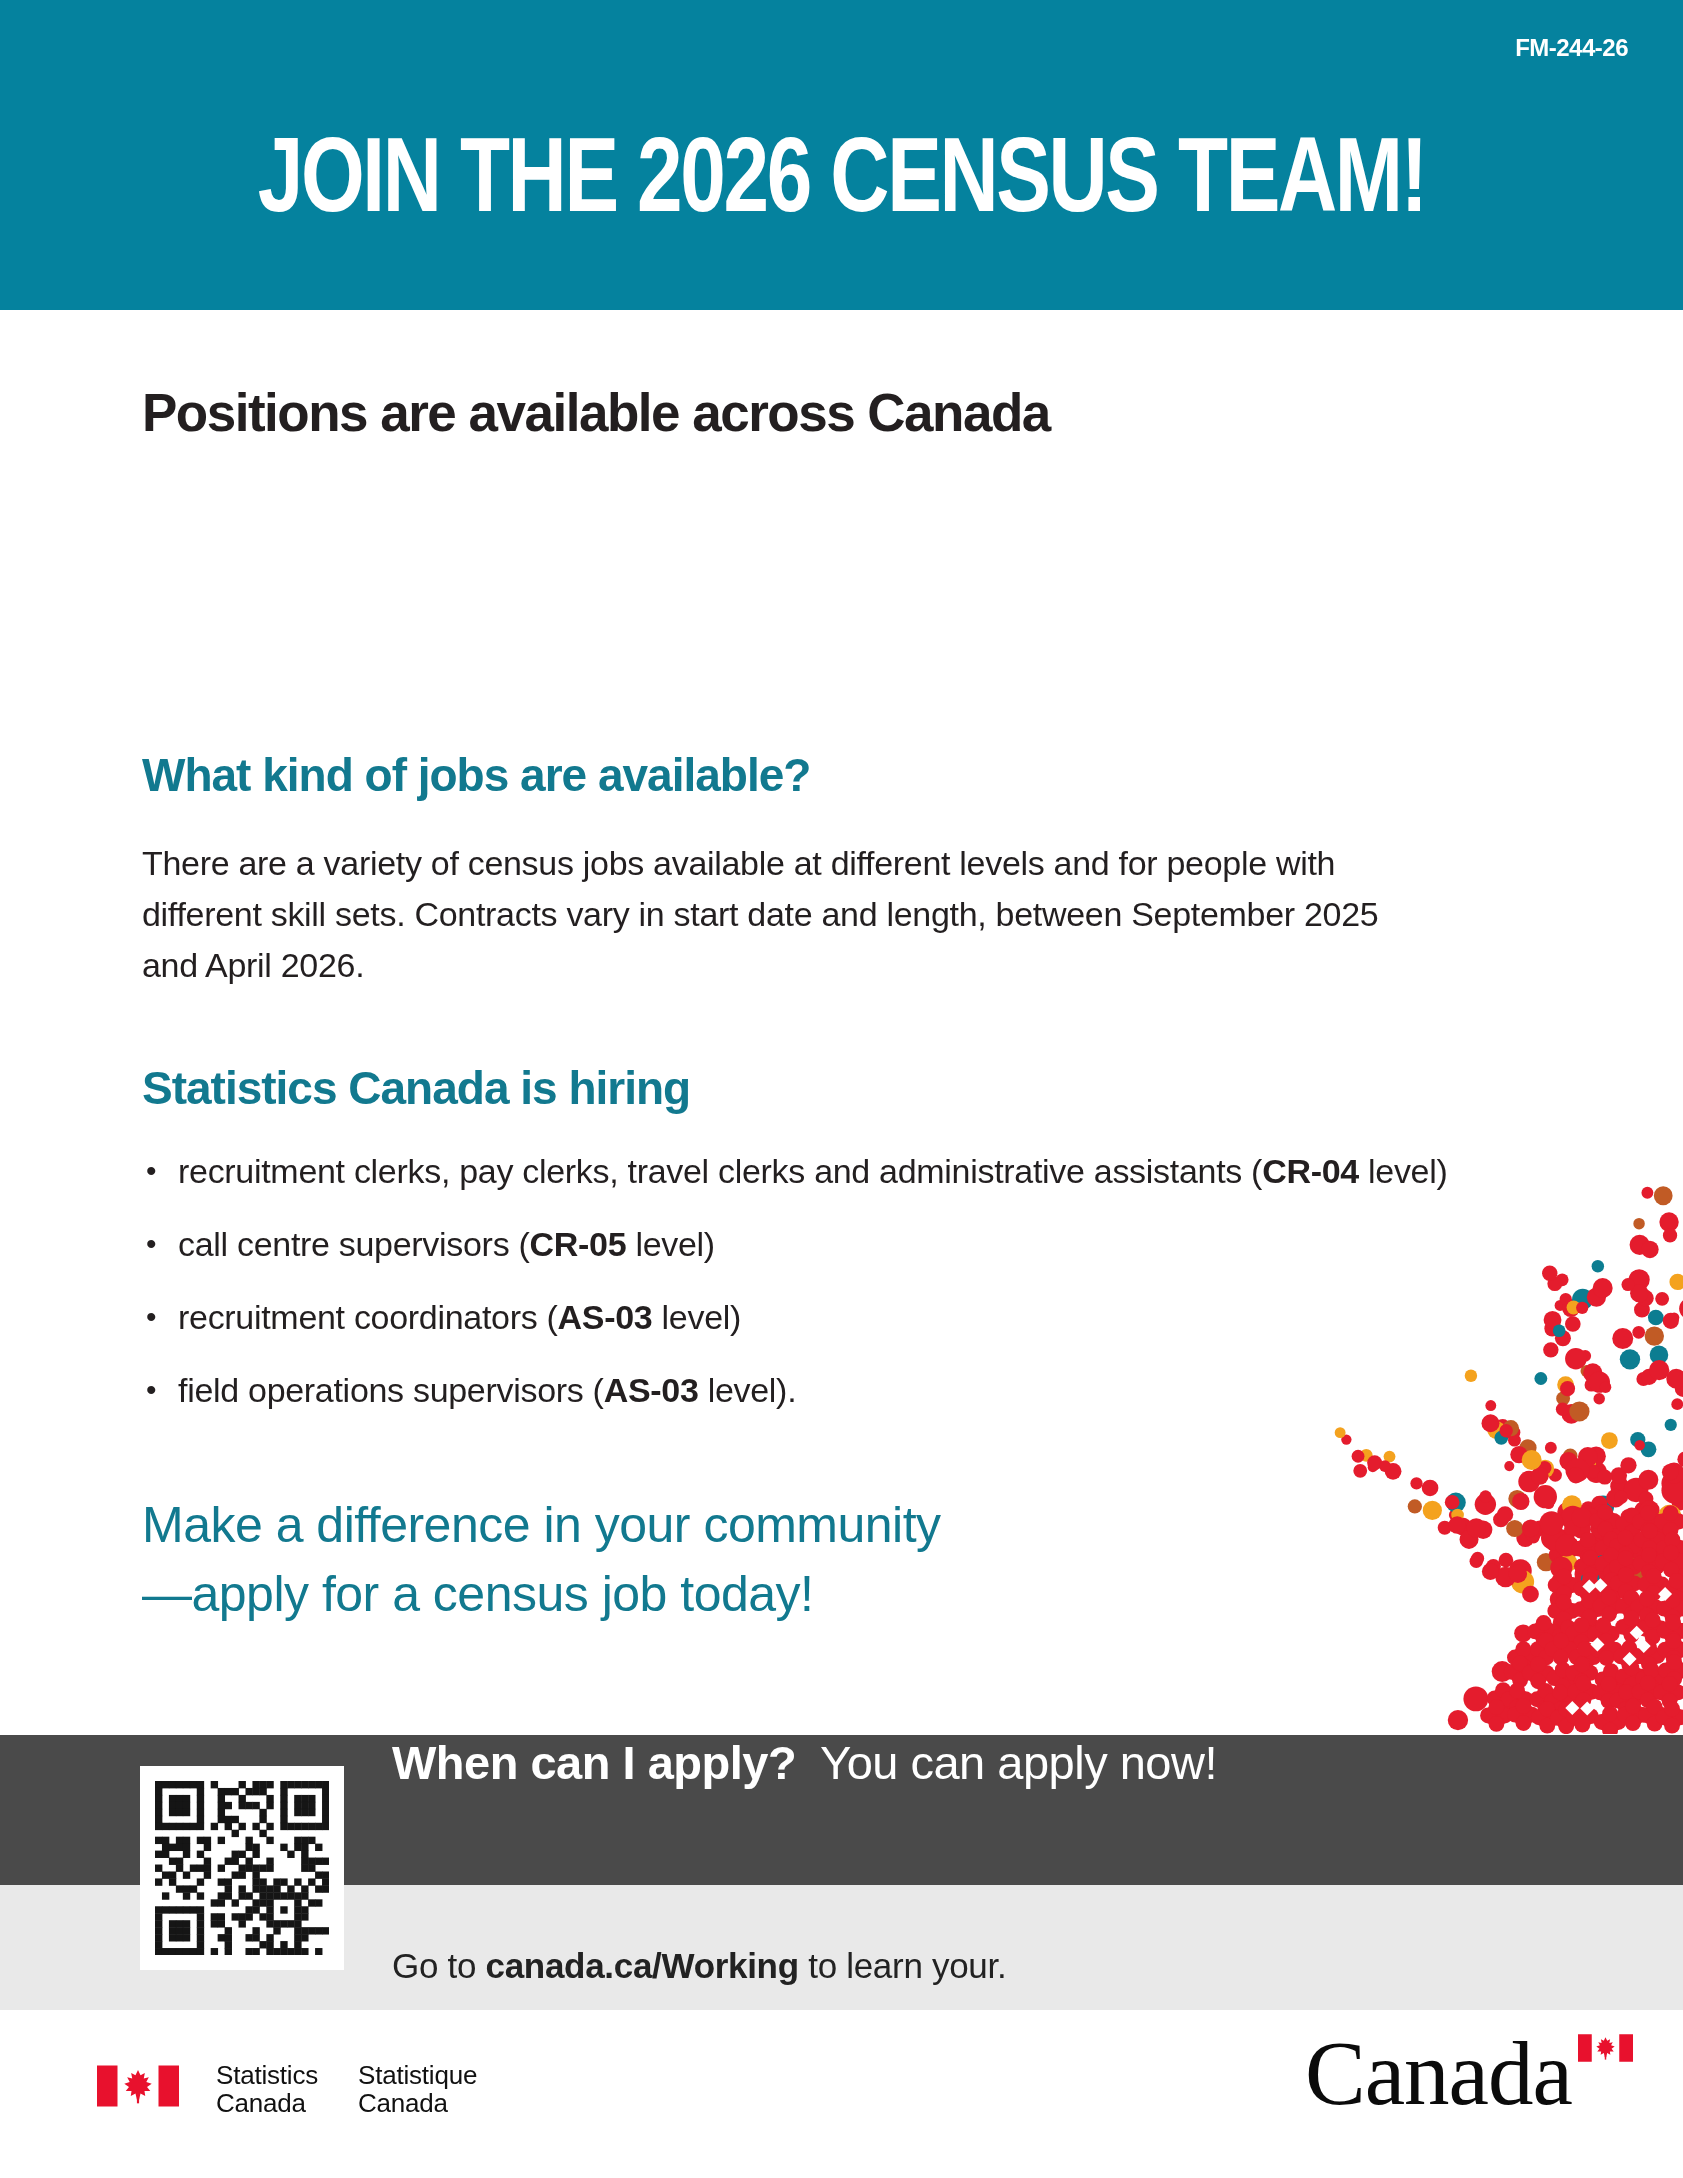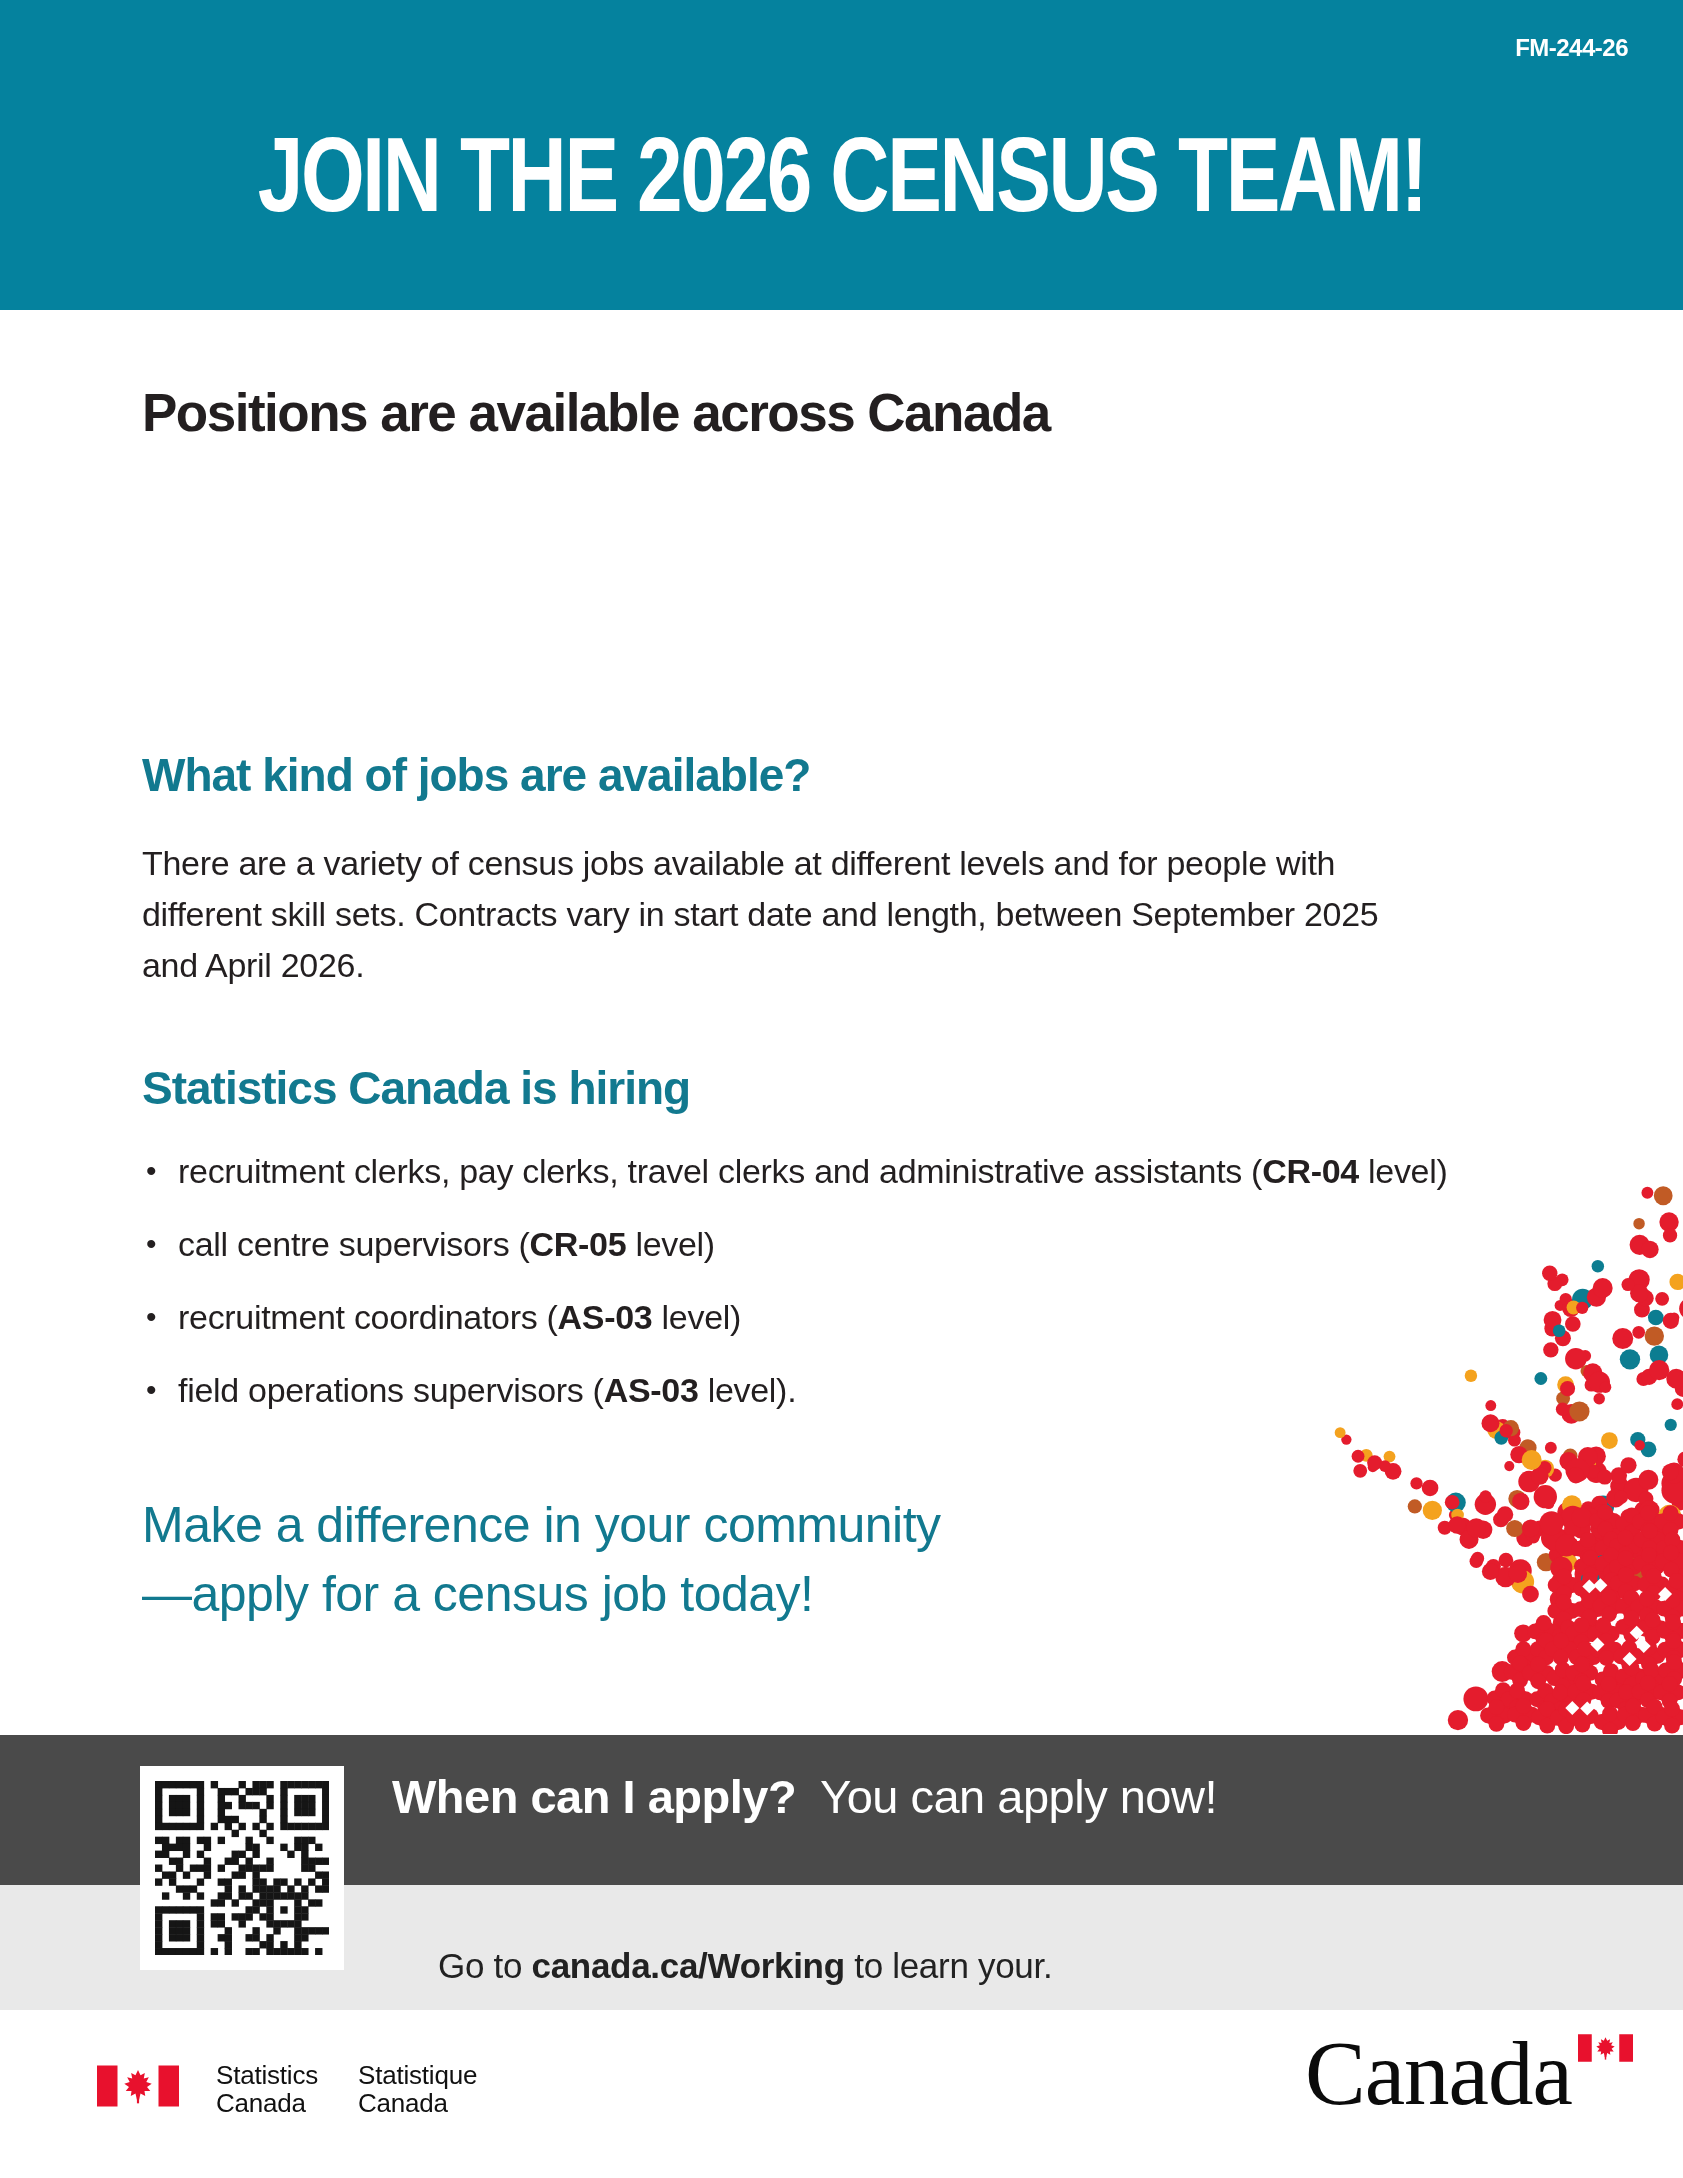--- a/index.html
+++ b/index.html
@@ -29,26 +29,26 @@
   .bullets li::before{content:"•";position:absolute;left:2px;top:0;font-size:30px;color:#231F20;}
   .cta{position:absolute;left:142px;top:1491px;font-size:50px;line-height:69px;letter-spacing:-0.5px;
        color:var(--tealhead,#12798F);white-space:pre-line;}
 
   
   .leaf{position:absolute;left:1317px;top:1178px;width:366px;height:556px;}
 
   
   .band-dark{position:absolute;left:0;top:1735px;width:100%;height:150px;background:var(--banddark,#4A4A4A);}
   .band-light{position:absolute;left:0;top:1885px;width:100%;height:125px;background:var(--bandlight,#E9E9E9);}
-  .band-q{position:absolute;left:392px;top:1735px;height:122px;display:flex;align-items:center;
+  .band-q{position:absolute;left:392px;top:1735px;height:122px;display:flex;align-items:flex-start;
           color:#fff;font-size:47px;letter-spacing:-0.5px;white-space:nowrap;}
   .band-q .q{font-weight:bold;}
   .band-q .a{margin-left:24px;font-weight:normal;}
   .band-go{position:absolute;left:392px;top:1885px;height:162px;display:flex;align-items:center;
-           color:#222;font-size:35px;letter-spacing:-0.3px;white-space:pre;margin-left:46px;}
+           color:#222;font-size:35px;letter-spacing:-0.3px;white-space:pre;}
   .band-go .b{font-weight:bold;}
   .qr-box{position:absolute;left:140px;top:1766px;width:204px;height:204px;background:#fff;
           display:flex;align-items:center;justify-content:center;}
   .qr-box svg{width:174px;height:174px;}
 
   
   .footer-flag{position:absolute;left:97px;top:2065px;width:82px;height:42px;}
   .statcan{position:absolute;top:2061px;font-size:26px;line-height:28px;letter-spacing:-0.2px;
            color:#111;white-space:pre-line;}
   .statcan-en{left:216px;}

